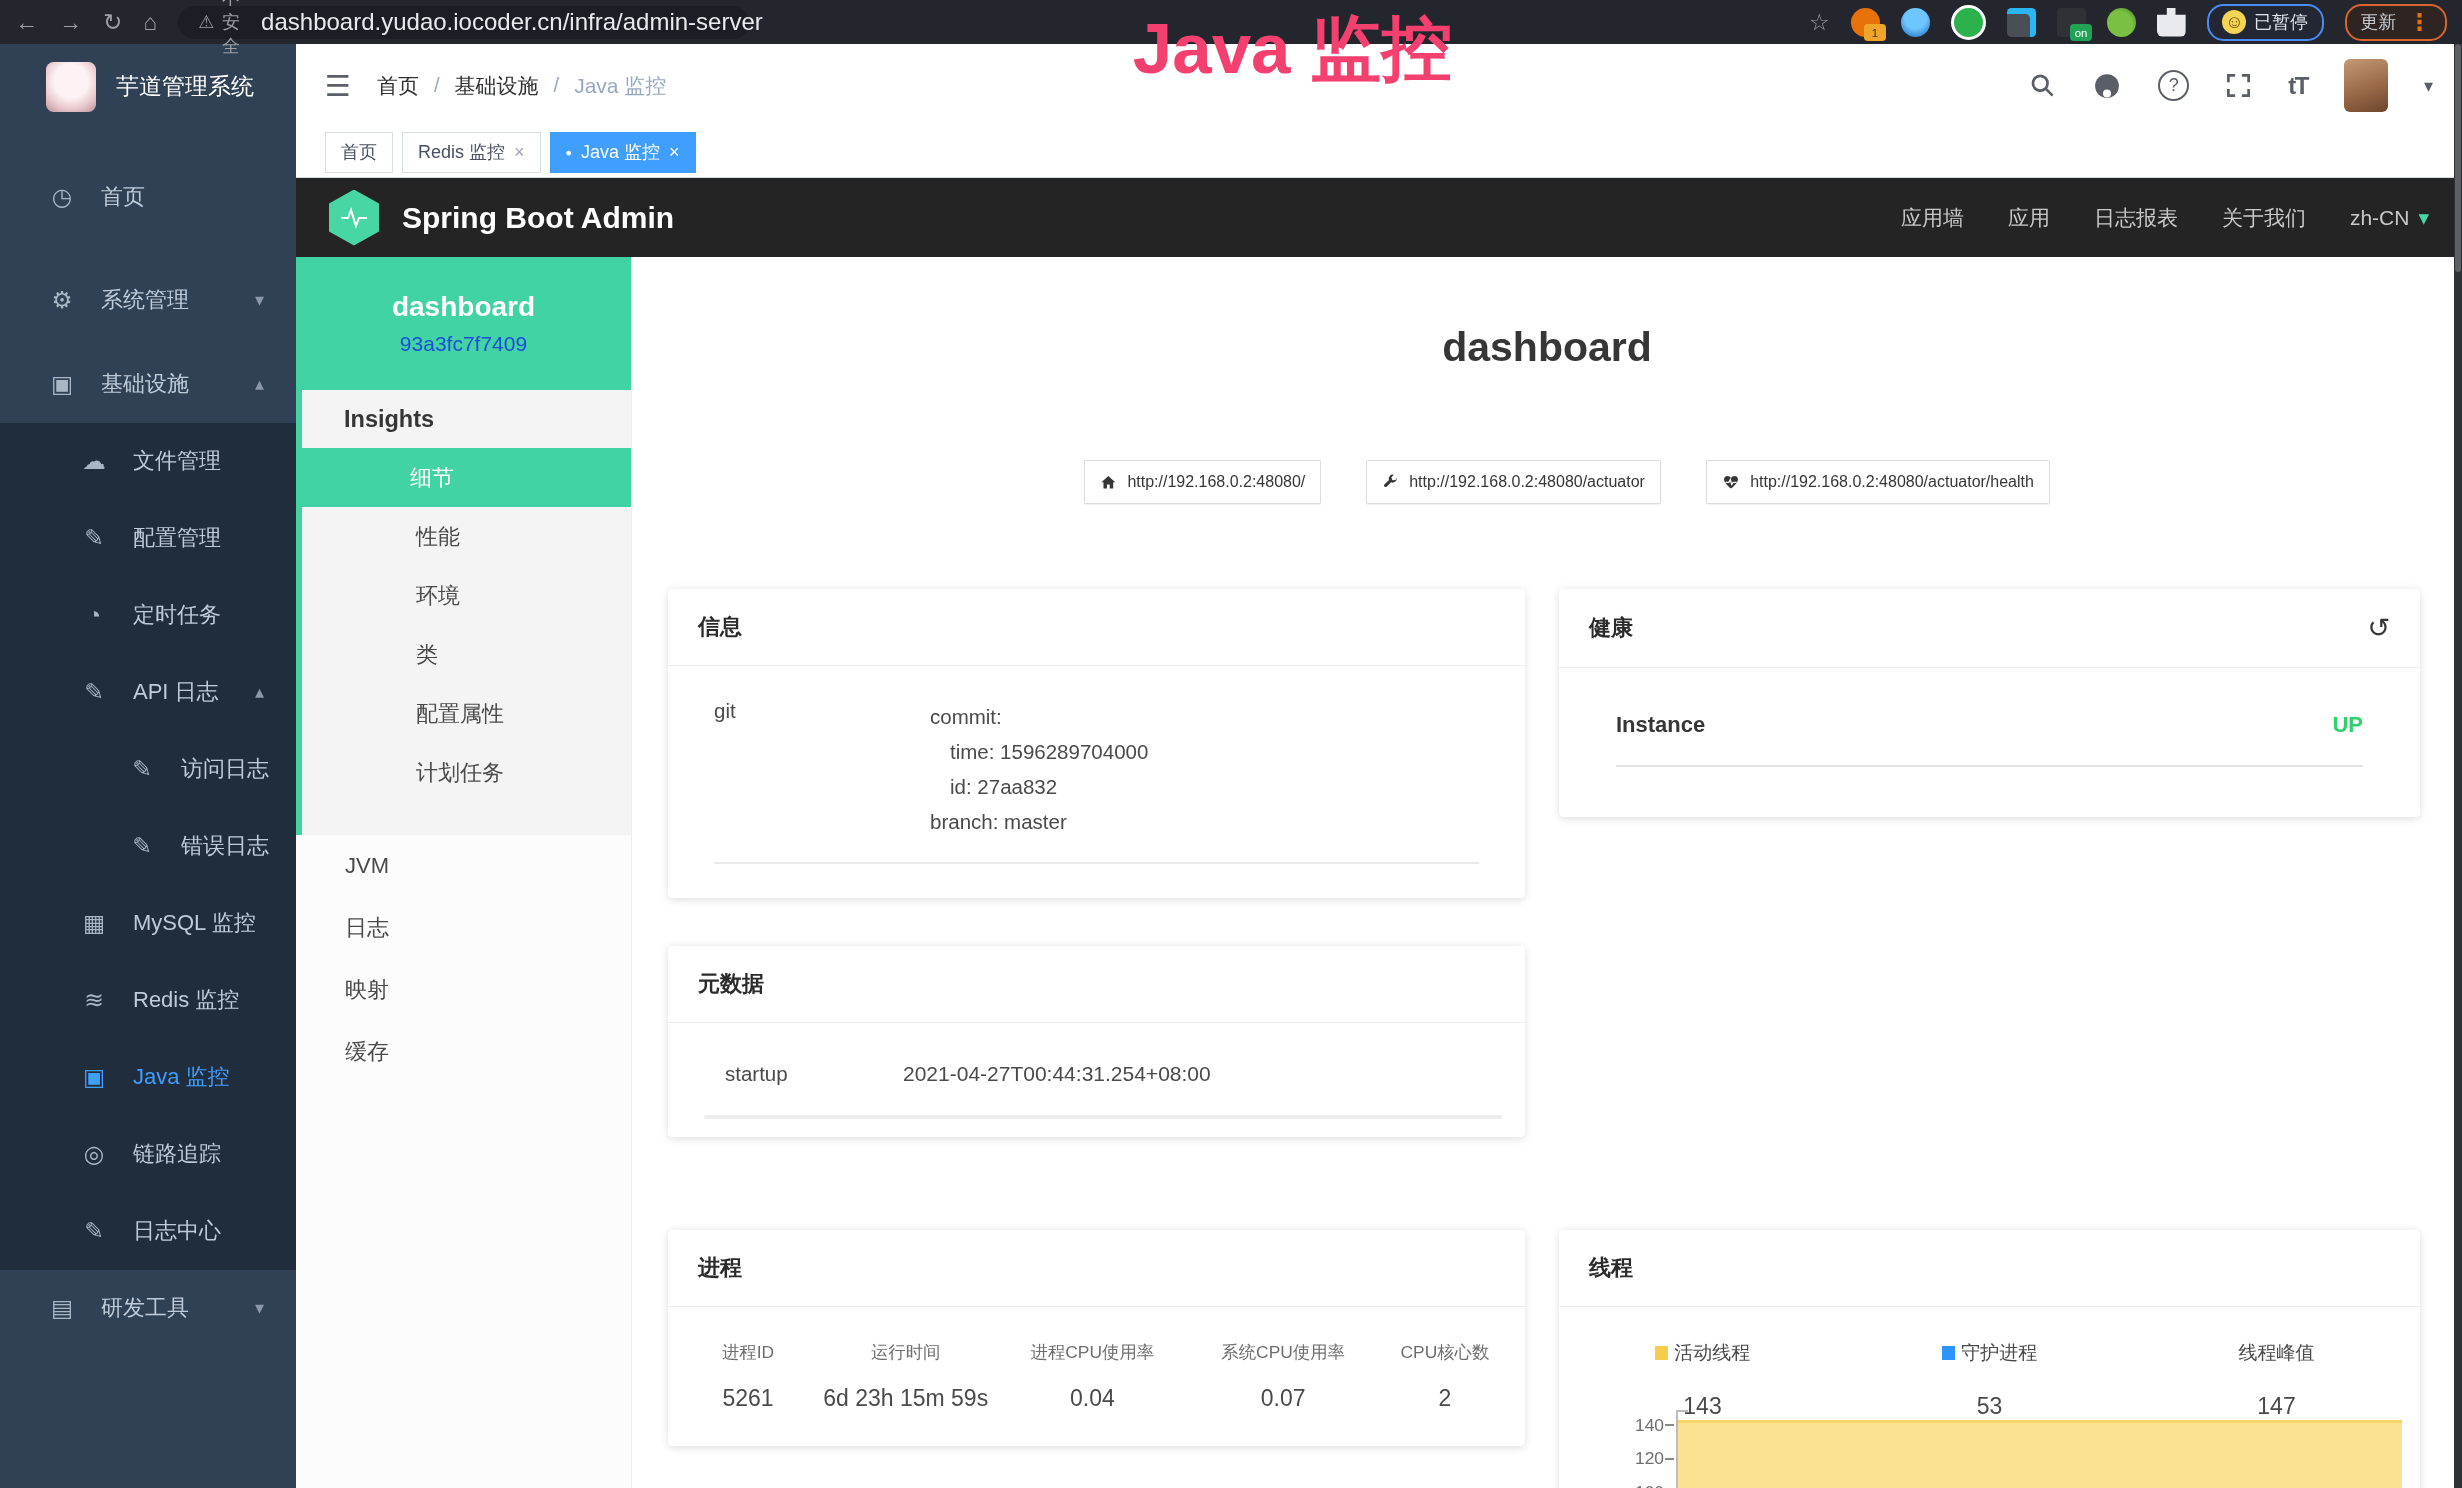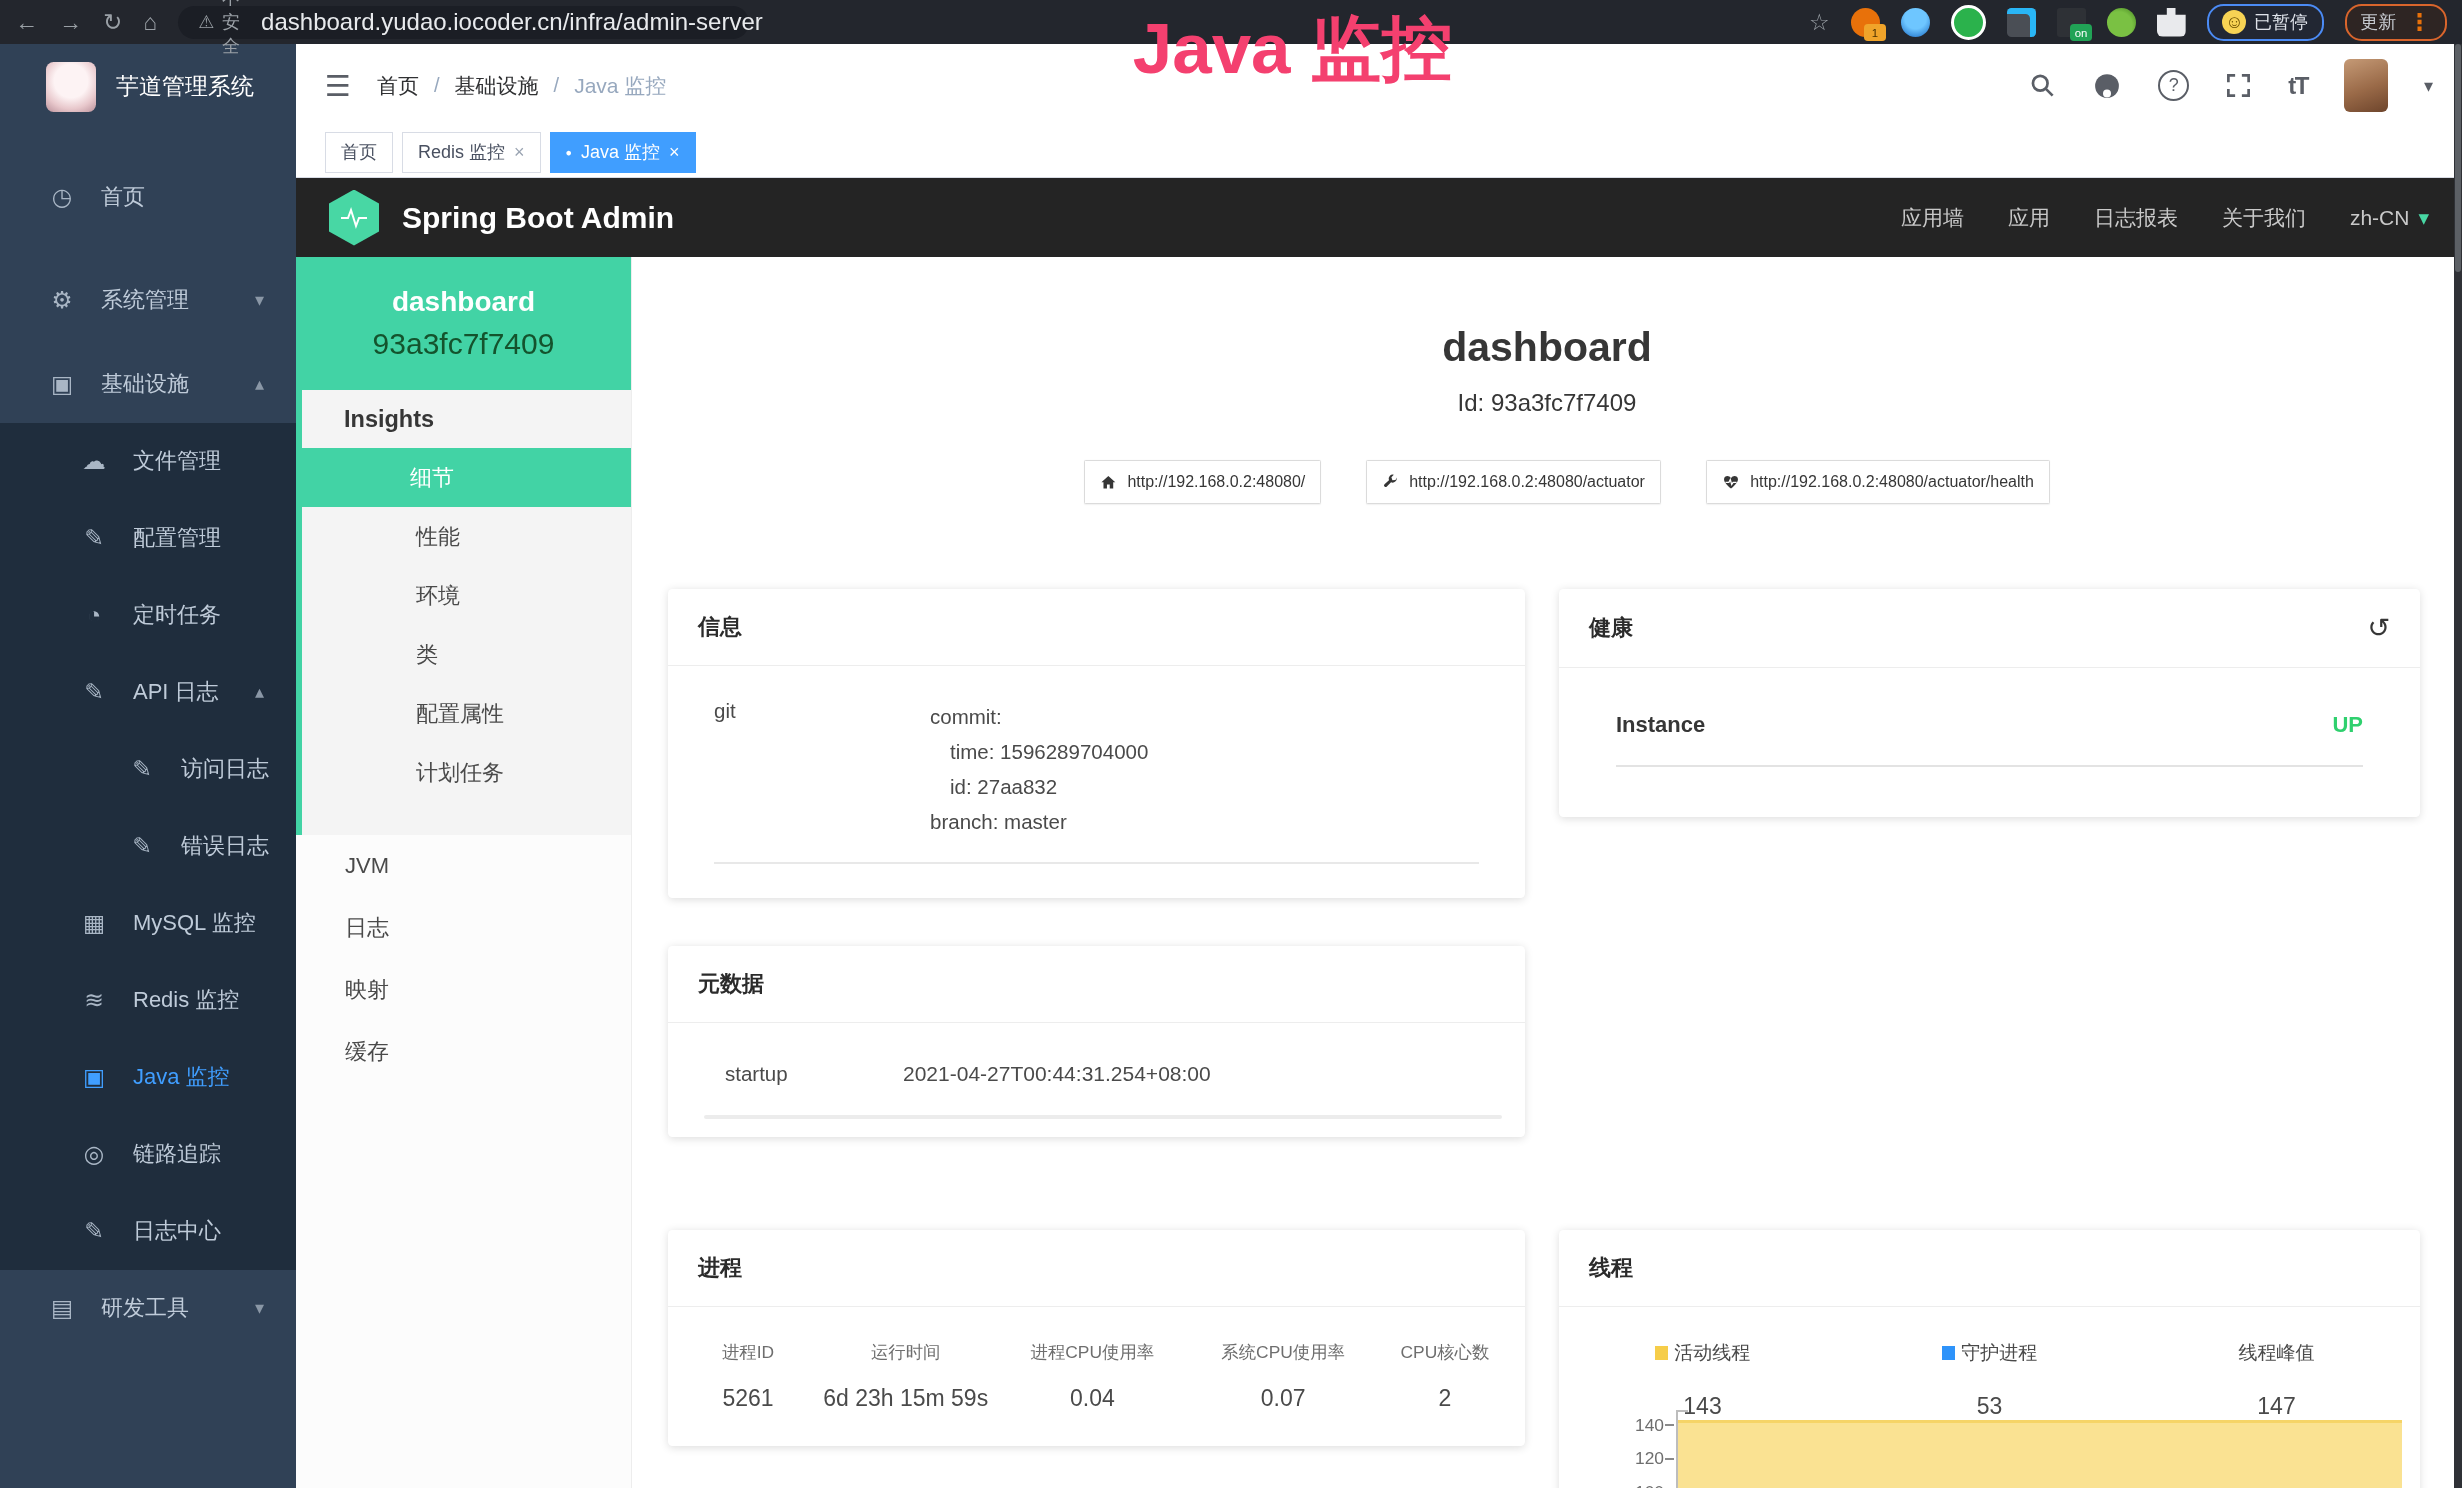--- a/index.html
+++ b/index.html
@@ -80,21 +80,21 @@
   .sba-nav .nav-link{white-space:nowrap;cursor:pointer;}
   .sba-chev{color:#48d7a4;font-size:21px;font-weight:bold;}
 
   .body-row{flex:1;display:flex;min-height:0;}
 
   
   .sba-side{width:335px;background:#fcfcfc;border-right:0.8px solid #ededed;flex-shrink:0;overflow:hidden;}
   .sba-side-head{height:133px;background:#42d3a5;color:#fff;display:flex;flex-direction:column;
                  align-items:center;justify-content:center;gap:9px;}
   .ssh-name{font-size:28px;font-weight:bold;}
-  .ssh-id{font-size:30px;color:#14532d;}
+  .ssh-id{font-size:21px;color:#1d4ed8;}
   .insights{background:#f4f4f4;border-left:6px solid #42d3a5;padding-bottom:33px;}
   .insights-label{height:58px;display:flex;align-items:center;padding-left:42px;font-size:23.5px;
                   font-weight:bold;color:#363636;}
   .ins-item{height:59px;display:flex;align-items:center;padding-left:114px;font-size:22px;color:#4a4a4a;cursor:pointer;}
   .ins-item.active{background:#42d3a5;color:#fff;margin-left:-6px;}
   .root-item{height:62px;display:flex;align-items:center;padding-left:49px;font-size:22px;color:#4a4a4a;cursor:pointer;}
 
   
   .content{flex:1;position:relative;background:#fff;min-width:0;overflow:hidden;}
   .page-head{position:absolute;top:67px;left:0;right:0;text-align:center;}
@@ -370,21 +370,20 @@
           <div class="root-item">JVM</div>
           <div class="root-item">日志</div>
           <div class="root-item">映射</div>
           <div class="root-item">缓存</div>
         </div>
 
         <div class="content">
 
           <div class="page-head">
             <div class="page-title">dashboard</div>
-            <div class="page-id">Id: 93a3fc7f7409</div>
           </div>
 
           <div class="chips">
             <span class="chip">
               <svg width="16.7" height="16.7" viewBox="0 0 24 24" fill="#363636">
                 <path d="M12 3 L22 12 H19 V21 H14 V15 H10 V21 H5 V12 H2 Z"></path>
               </svg>
               <span>http://192.168.0.2:48080/</span>
             </span>
             <span class="chip">

